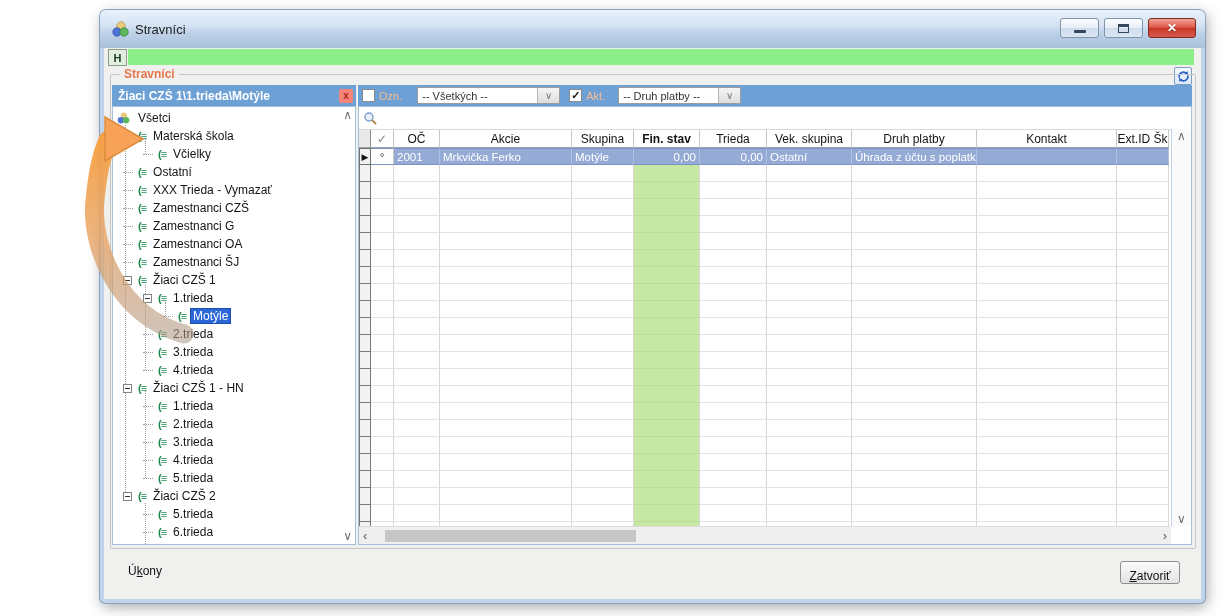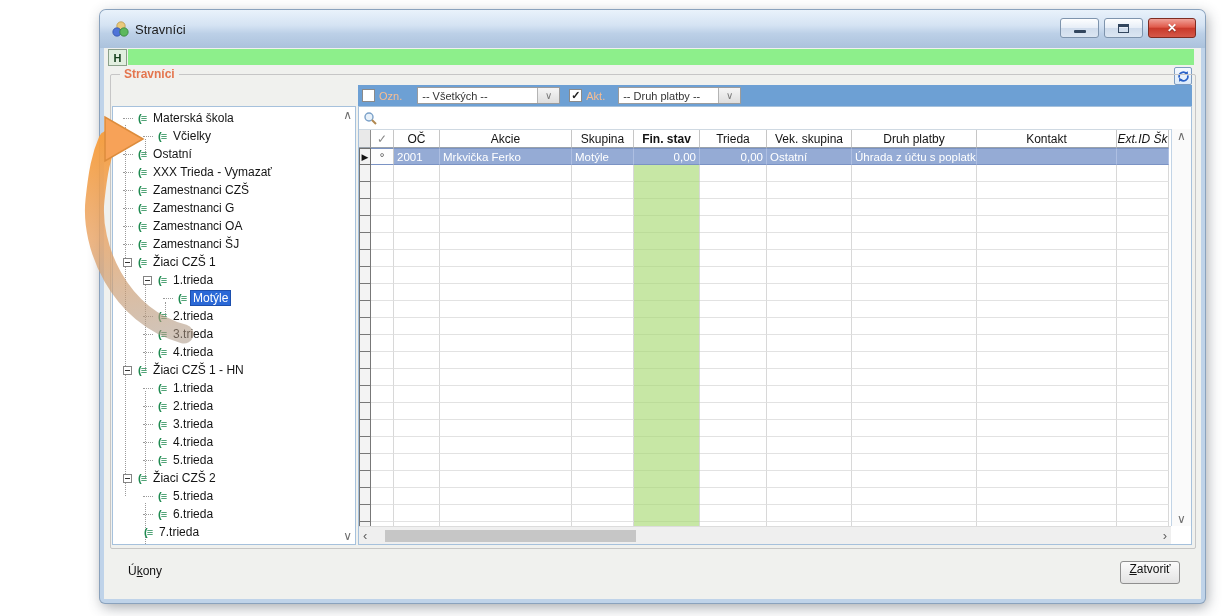--- a/index.html
+++ b/index.html
@@ -90,21 +90,21 @@
   .ecell.indic { background:#f3f3f3; border:1px solid #777; border-top:none; }
   .vscroll { position:absolute; right:0; top:22px; bottom:18px; width:20px; background:#fafafa; border-left:1px solid #c2d4e6;
     display:flex; flex-direction:column; justify-content:space-between; align-items:center; font-size:12px; color:#6f6f6f; }
   .hscroll { position:absolute; left:0; right:20px; bottom:0; height:18px; background:#efefef; border-top:1px solid #dcdcdc; font-size:13px; color:#5f5f5f; }
   .hs-left { position:absolute; left:4px; top:1px; } .hs-right { position:absolute; right:4px; top:1px; }
   .hs-thumb { position:absolute; left:26px; top:3px; width:251px; height:12px; background:#c6c6c6; }
 
   
   .ukony { position:absolute; left:24px; top:516px; font-size:12px; color:#111; }
   .btn-close-form { position:absolute; left:1016px; top:513px; width:60px; height:23px; border:1px solid #8f8f8f; border-radius:3px;
-    background:linear-gradient(180deg,#fbfbfb,#e3e3e3); font-size:12px; color:#111; display:flex; align-items:flex-start; justify-content:center; }
+    background:linear-gradient(180deg,#fbfbfb,#e3e3e3); font-size:12px; color:#111; display:flex; align-items:flex-end; justify-content:center; }
   .accel { text-decoration:underline; }
 
   .arrow-overlay { position:absolute; left:0; top:0; width:1232px; height:616px; pointer-events:none; z-index:50; }
 </style>
 </head>
 <body>
 
 <div class="stage">
   <div class="window">
 
@@ -138,29 +138,43 @@
           <polygon points="10.9,1.2 10.9,5.2 7.4,3.2" fill="#2a62c8"></polygon>
           <path d="M10.8 5.4 A4.4 4.4 0 0 1 3.5 9.6" fill="none" stroke="#2a62c8" stroke-width="1.6"></path>
           <polygon points="2.1,11.8 2.1,7.8 5.6,9.8" fill="#2a62c8"></polygon>
         </svg>
       </div>
 
       <div class="gbox main">
         <span class="gbox-label">Stravníci</span>
       </div>
 
+      <div class="panel-header">
+        <span class="panel-title">Žiaci CZŠ 1\1.trieda\Motýle</span>
+        <span class="panel-x">x</span>
+      </div>
 
       <div class="tree-panel">
         <div class="trunk" style="left:12px;top:18px;height:371px;"></div>
         <div class="trunk" style="left:32px;top:32px;height:15px;"></div>
         <div class="trunk" style="left:32px;top:178px;height:85px;"></div>
         <div class="trunk" style="left:52px;top:195px;height:14px;"></div>
         <div class="trunk" style="left:32px;top:284px;height:87px;"></div>
         <div class="trunk" style="left:32px;top:396px;height:41px;"></div>
         <div class="tree-rows" id="tree-rows">
+            <div class="tree-row" style="padding-left: 4px;">
+              <span style="margin-right: 5px; display: inline-flex;">
+                <svg width="13" height="12" viewBox="0 0 17 16">
+                  <circle cx="9" cy="5" r="4.2" fill="#e9c97c"></circle>
+                  <circle cx="5" cy="11" r="4.2" fill="#4f74d8"></circle>
+                  <circle cx="12" cy="11" r="4.2" fill="#5cb85c"></circle>
+                </svg>
+              </span>
+              <span class="tlabel">Všetci</span>
+            </div>
             <div class="tree-row" style="padding-left: 10px;">
               <span class="slot">
                 <span class="conn"></span>
               </span>
               <span class="ticon">(≡</span>
               <span class="tlabel">Materská škola</span>
             </div>
             <div class="tree-row" style="padding-left: 30px;">
               <span class="slot">
                 <span class="conn"></span>
@@ -353,21 +367,21 @@
               <div class="hcell first" style="width: 12px;"></div>
               <div class="hcell check" style="width: 23px;">✓</div>
               <div class="hcell" style="width: 46px;">OČ</div>
               <div class="hcell" style="width: 132px;">Akcie</div>
               <div class="hcell" style="width: 62px;">Skupina</div>
               <div class="hcell" style="width: 66px; font-weight: bold;">Fin. stav</div>
               <div class="hcell" style="width: 67px;">Trieda</div>
               <div class="hcell" style="width: 85px;">Vek. skupina</div>
               <div class="hcell" style="width: 125px;">Druh platby</div>
               <div class="hcell" style="width: 140px;">Kontakt</div>
-              <div class="hcell" style="width: 52px; font-style: italic;">Ext.ID Šk</div>
+              <div class="hcell" style="width: 52px;">Ext.ID Šk</div>
             </div>
             <div class="drow">
               <div class="dcell indic" style="width: 12px;">▶</div>
               <div class="dcell plain" style="width: 23px;">°</div>
               <div class="dcell" style="width: 46px;">2001</div>
               <div class="dcell" style="width: 132px;">Mrkvička Ferko</div>
               <div class="dcell" style="width: 62px;">Motýle</div>
               <div class="dcell r" style="width: 66px;">0,00</div>
               <div class="dcell r" style="width: 67px;">0,00</div>
               <div class="dcell" style="width: 85px;">Ostatní</div>

